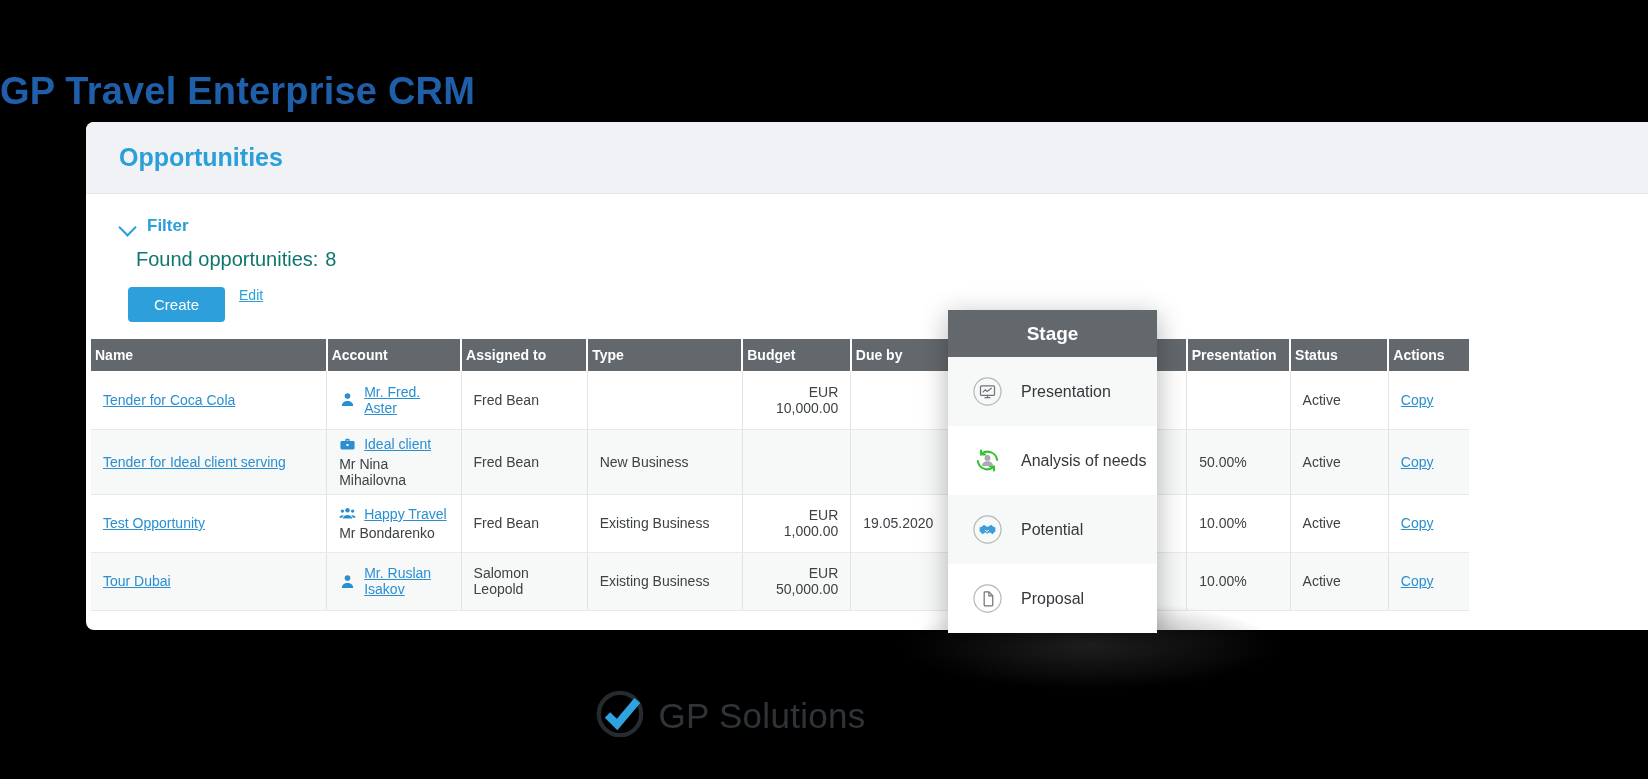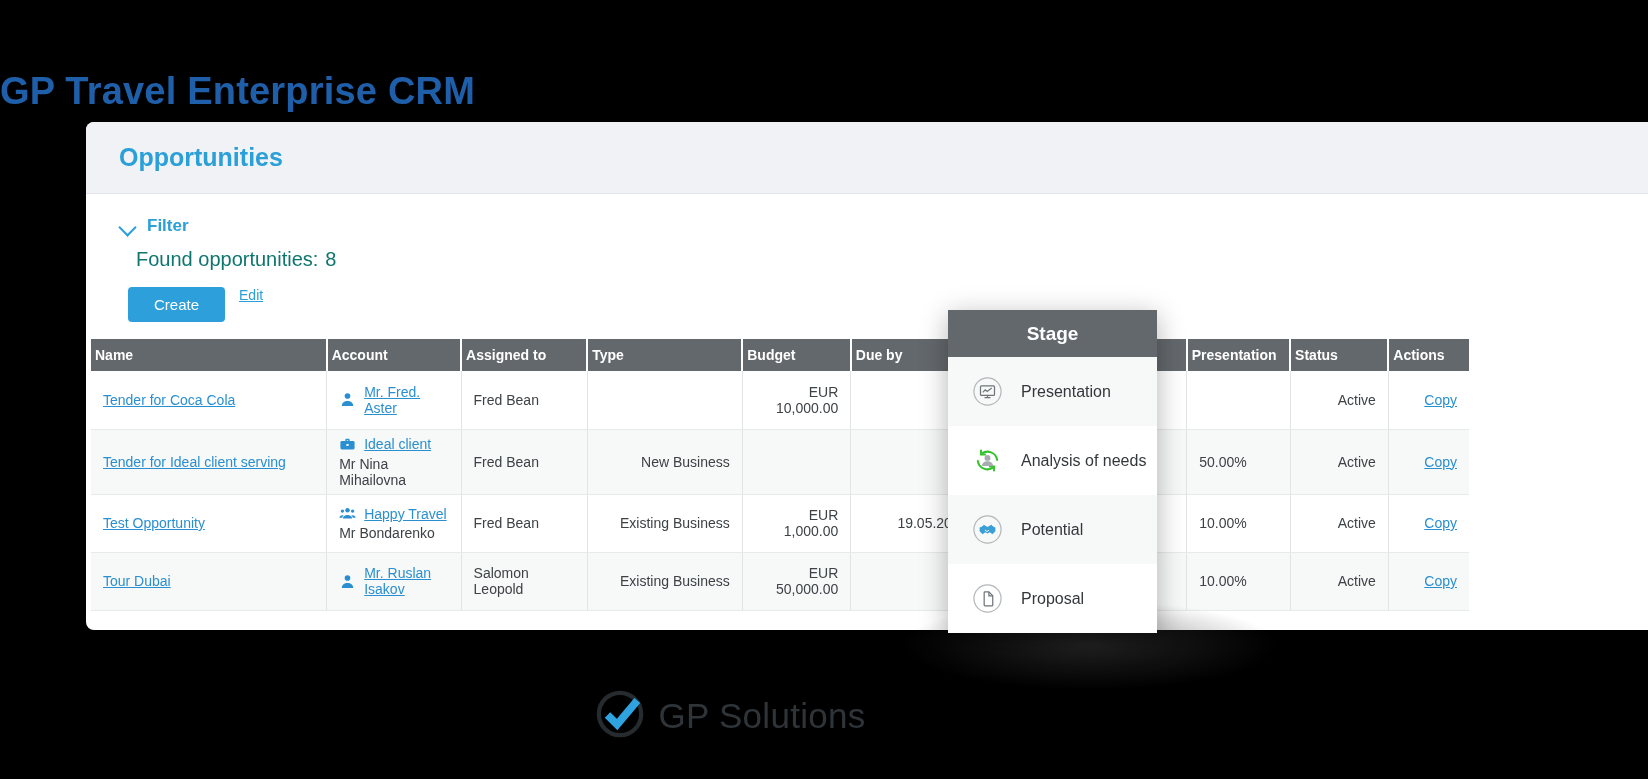--- a/index.html
+++ b/index.html
@@ -101,21 +101,21 @@
   }
   table.grid thead th:last-child { border-right:none; }
 
   table.grid tbody td {
     height: 58px;
     border-right: 1px solid #e1e3e5;
     border-bottom: 1px solid #e7e9eb;
     padding: 6px 12px;
     color: #3d4246;
     vertical-align: middle;
-    text-align: right;
+    text-align: left;
     font-size: 14px;
   }
   table.grid tbody td:last-child { border-right:none; }
   table.grid tbody tr:nth-child(odd) { background:#ffffff; }
   table.grid tbody tr:nth-child(even) { background:#f7f8f8; }
 
   .cell-left { text-align:left !important; }
   .cell-right { text-align:right !important; }
 
   a.lnk { color:#2a8fd0; text-decoration:underline; cursor:pointer; }

